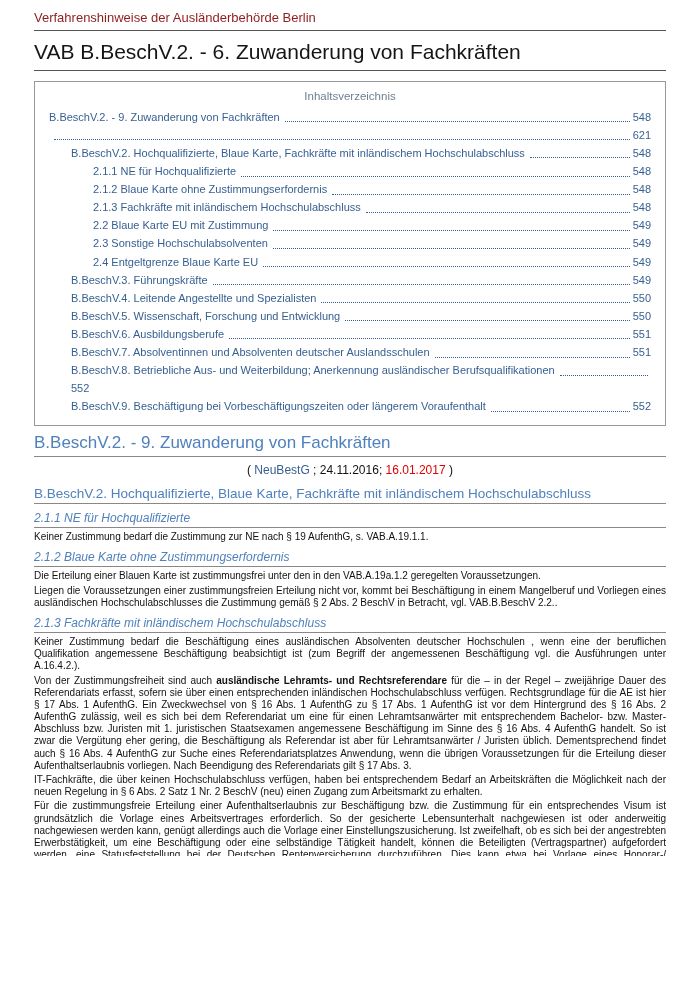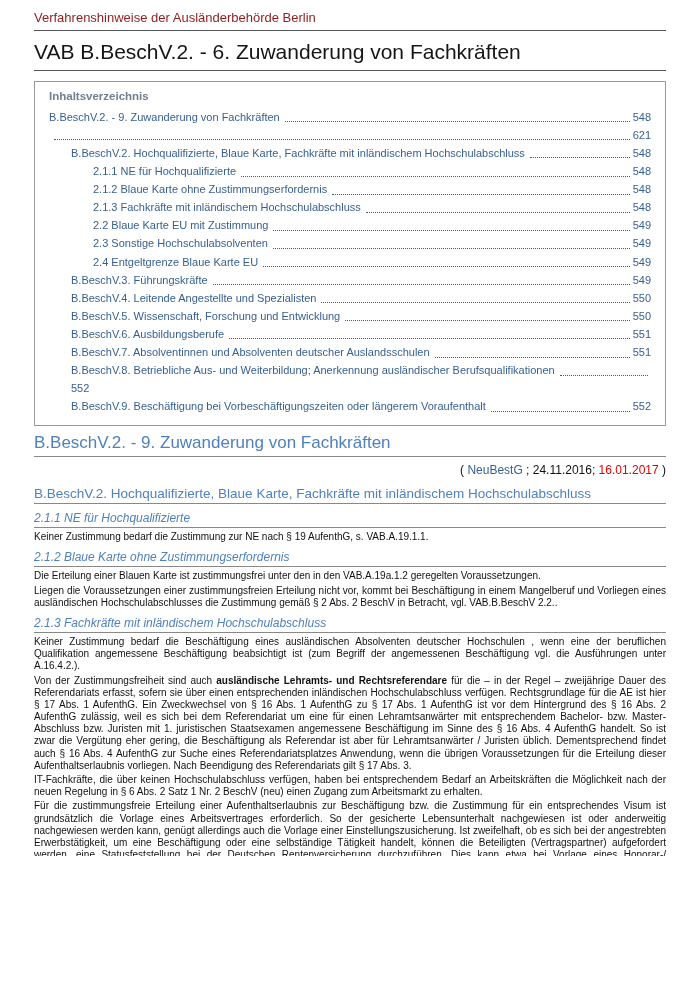--- a/index.html
+++ b/index.html
@@ -30,21 +30,21 @@
   .doc-title{
     font-size:21px;font-weight:normal;color:#151515;
     margin:4px 0 10px;padding-bottom:6px;border-bottom:1px solid var(--rule);
   }
   .toc-box{
     border:1px solid #999;
     padding:8px 14px 9px;
     margin-bottom:7px;
   }
   .toc-title{
-    font-weight:bold;font-size:11.5px;
+    text-align:center;font-weight:normal;font-size:11.5px;
     color:var(--toc-title-gray);margin-bottom:6px;
   }
   .toc-entry{
     display:flex;align-items:baseline;
     font-size:11px;color:var(--toc-blue);
     line-height:1.5;padding:0.8px 0;
   }
   .toc-entry.indent-1{padding-left:22px;}
   .toc-entry.indent-2{padding-left:44px;}
   .toc-label{flex:0 1 auto;}
@@ -56,21 +56,21 @@
   }
   .toc-page{flex:0 0 auto;}
   .heading{border-bottom:1px solid #888;color:var(--heading-blue);}
   .heading.h1{font-size:17px;margin:6px 0 4px;padding-bottom:3px;}
   .heading.h2{font-size:13.5px;margin:9px 0 4px;padding-bottom:2px;}
   .heading.h3{font-size:12px;font-style:italic;margin:7px 0 3px;padding-bottom:2px;}
   .para{
     font-size:10px;line-height:1.22;
     margin:0 0 2px;text-align:justify;
   }
-  .para.meta{font-size:12px;margin:6px 0 2px;text-align:right;}
+  .para.meta{font-size:12px;margin:6px 0 2px;text-align:center;}
   .seg-bold{font-weight:bold;}
   .seg-link{color:var(--link-blue);}
   .seg-red{color:var(--date-red);}
   .footer{
     position:absolute;left:34px;right:34px;bottom:12px;
     border-top:1px solid var(--rule);
     padding-top:5px;
     display:flex;justify-content:space-between;
     font-size:11px;color:var(--text);
     background:#fff;

